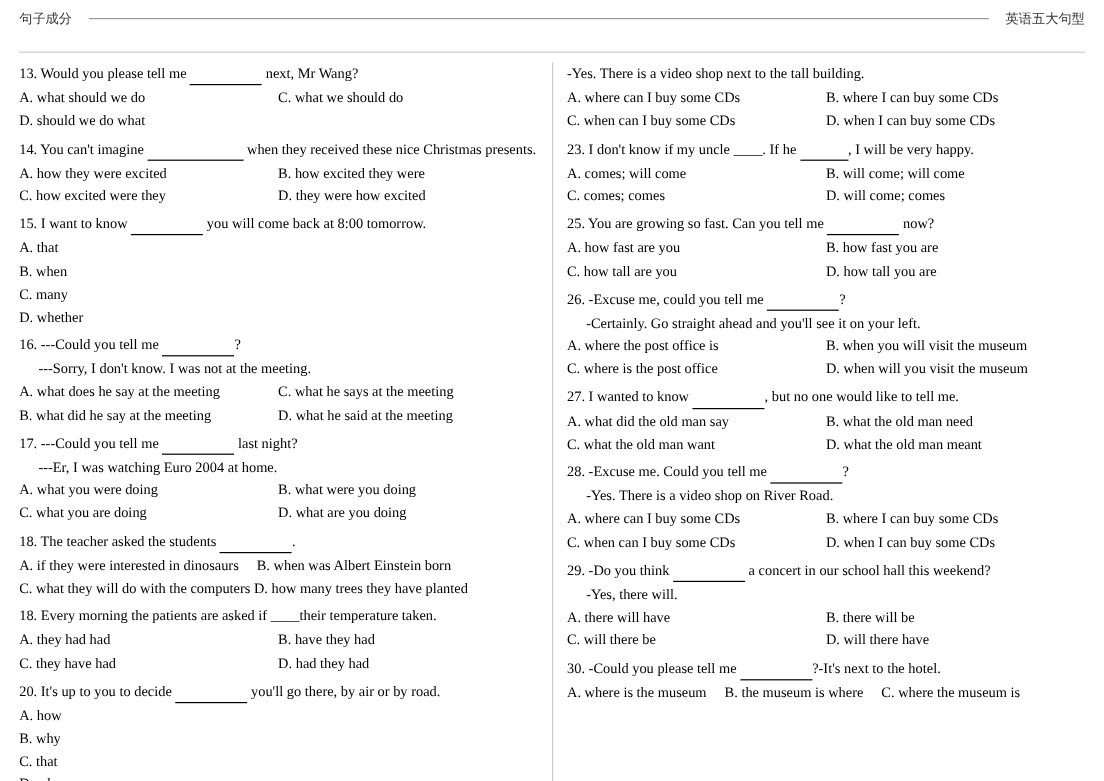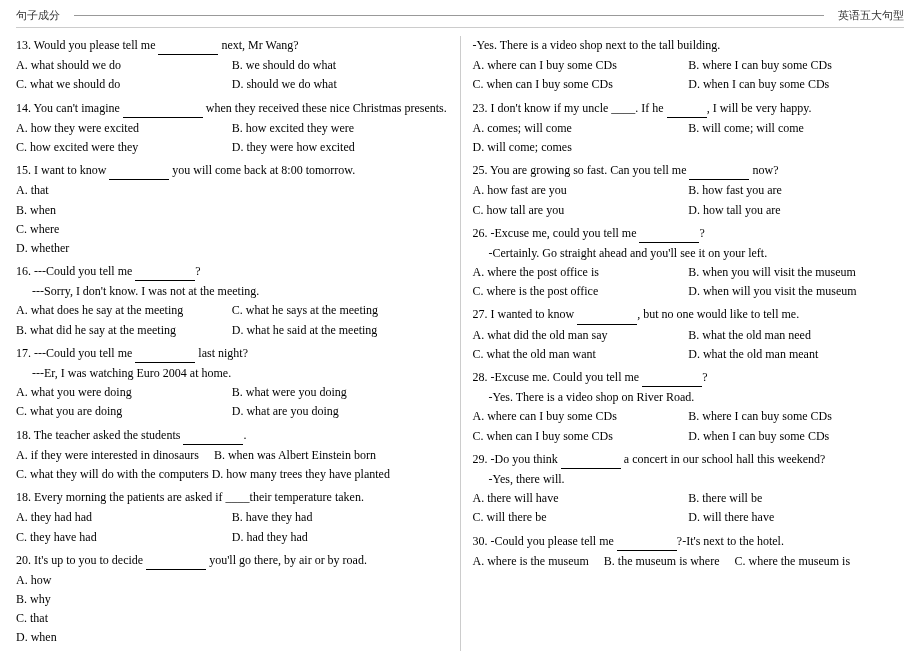--- a/index.html
+++ b/index.html
@@ -17,21 +17,21 @@
       padding: 8px 16px;
     }
     .header {
       display: flex;
       align-items: center;
       gap: 8px;
       font-size: 11px;
       color: #333;
       margin-bottom: 8px;
       border-bottom: 1px solid #ccc;
-      padding-bottom: 4px;
+      padding-bottom: 20px;
     }
     .header-divider {
       flex: 1;
       height: 1px;
       background: #999;
       margin: 0 6px;
     }
     .content {
       display: flex;
       gap: 0;
@@ -99,42 +99,41 @@
 </div>
 
 <div class="content">
 
   <div class="col-left">
 
     <div class="question">
       <span class="question-text">13. Would you please tell me <span class="blank"></span> next, Mr Wang?</span>
       <div class="options-2col">
         <span>A. what should we do</span>
-        <span>B. we should do what</span>
         <span>C. what we should do</span>
         <span>D. should we do what</span>
       </div>
     </div>
 
     <div class="question">
       <span class="question-text">14. You can't imagine <span class="blank blank-long"></span> when they received these nice Christmas presents.</span>
       <div class="options-2col">
         <span>A. how they were excited</span>
         <span>B. how excited they were</span>
         <span>C. how excited were they</span>
         <span>D. they were how excited</span>
       </div>
     </div>
 
     <div class="question">
       <span class="question-text">15. I want to know <span class="blank"></span> you will come back at 8:00 tomorrow.</span>
       <div class="options-row">
         <span class="option">A. that</span>
         <span class="option">B. when</span>
-        <span class="option">C. where</span>
+        <span class="option">C. many</span>
         <span class="option">D. whether</span>
       </div>
     </div>
 
     <div class="question">
       <span class="question-text">16. ---Could you tell me <span class="blank"></span>?</span>
       <span class="indent">---Sorry, I don't know. I was not at the meeting.</span>
       <div class="options-2col">
         <span>A. what does he say at the meeting</span>
         <span>C. what he says at the meeting</span>
@@ -194,20 +193,21 @@
         <span>C. when can I buy some CDs</span>
         <span>D. when I can buy some CDs</span>
       </div>
     </div>
 
     <div class="question">
       <span class="question-text">23. I don't know if my uncle ____. If he <span class="blank blank-short"></span>, I will be very happy.</span>
       <div class="options-2col">
         <span>A. comes; will come</span>
         <span>B. will come; will come</span>
+        <span>C. comes; comes</span>
         <span>D. will come; comes</span>
       </div>
     </div>
 
 
     <div class="question">
       <span class="question-text">25. You are growing so fast. Can you tell me <span class="blank"></span> now?</span>
       <div class="options-2col">
         <span>A. how fast are you</span>
         <span>B. how fast you are</span>

